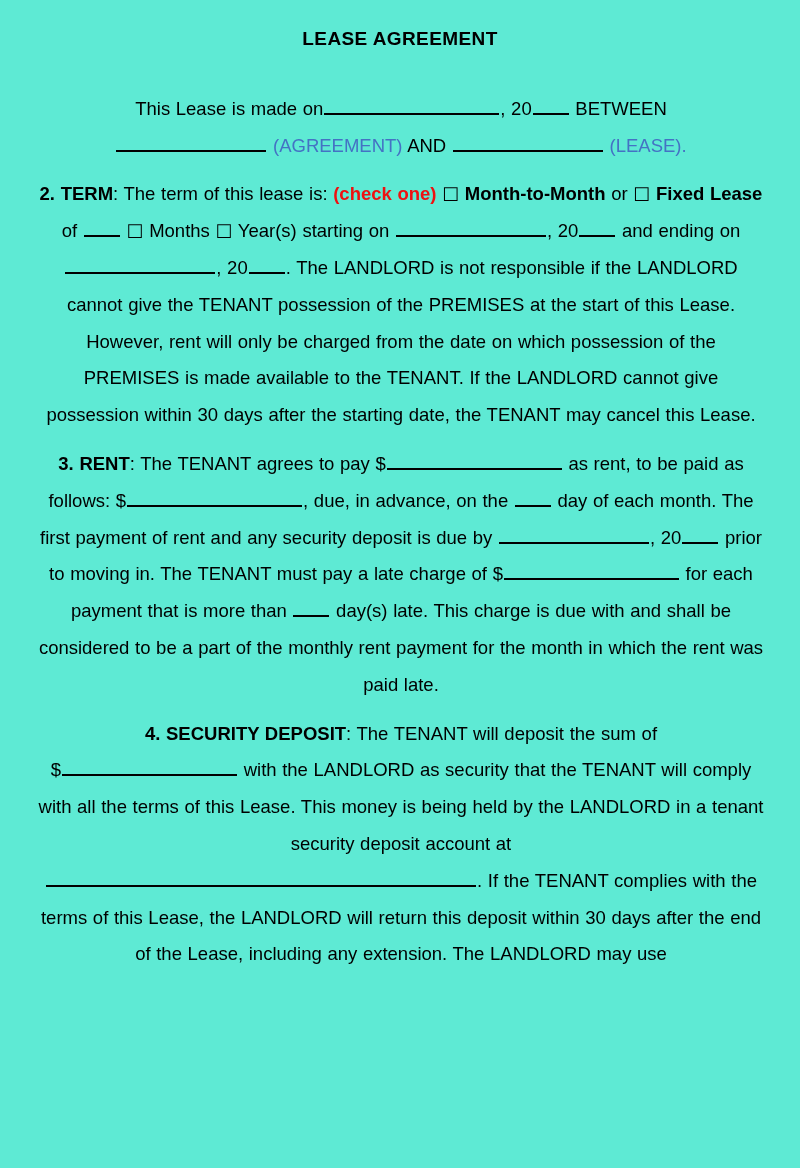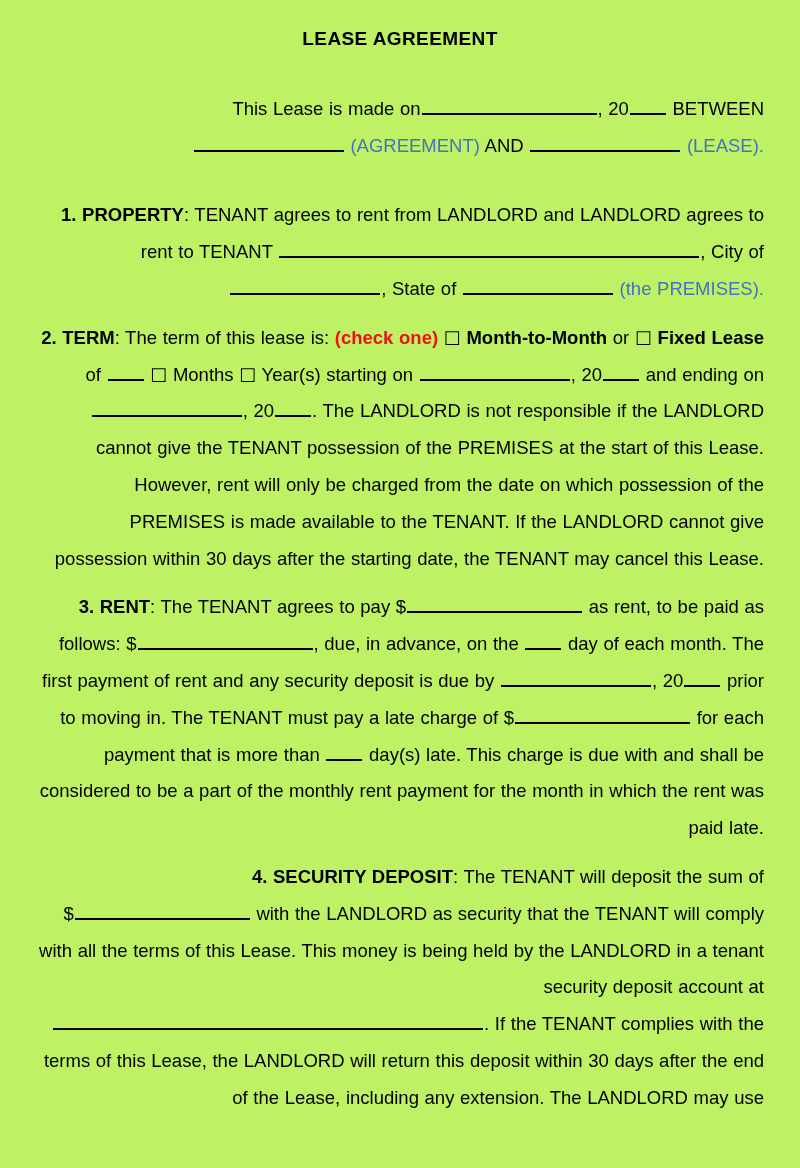--- a/index.html
+++ b/index.html
@@ -11,21 +11,21 @@
     width: 800px;
     height: 1168px;
     font-family: "Liberation Sans", sans-serif;
     color: #000000;
     overflow: hidden;
   }
   .page {
     position: relative;
     width: 800px;
     height: 1168px;
-    background: #bef264;
+    background: #5eead4;
     box-sizing: border-box;
   }
 
   .doc-title {
     text-align: center;
     font-size: 19px;
     font-weight: bold;
     letter-spacing: 0.4px;
     margin: 0;
     padding-top: 28px;
@@ -34,21 +34,21 @@
 
   .body-area {
     padding: 0 36px 0 38px;
     margin-top: 40px;
   }
 
   .para {
     font-size: 18.5px;
     line-height: 36.8px;
     margin: 0;
-    text-align: right;
+    text-align: center;
     word-spacing: 0.5px;
   }
 
   .para.gap-before {
     margin-top: 33px;
   }
   .para.gap-small {
     margin-top: 12px;
   }
 
@@ -81,21 +81,20 @@
 <body>
 
 <div class="page">
 
   <h1 class="doc-title">LEASE AGREEMENT</h1>
 
   <div class="body-area">
 
     <p class="para"><span>This Lease is made on</span><span class="ln ln-m"></span><span>, 20</span><span class="ln ln-xs"></span> <span>BETWEEN</span><br><span class="ln ln-s"></span> <span class="blue">(AGREEMENT)</span> <span>AND</span> <span class="ln ln-s"></span> <span class="blue">(LEASE).</span></p>
 
-    <p class="para gap-before"><b>1. PROPERTY</b><span>:</span> <span>TENANT agrees to rent from LANDLORD and LANDLORD agrees to rent to TENANT</span> <span class="ln ln-xl"></span><span>, City of</span> <span class="ln ln-s"></span><span>, State of</span> <span class="ln ln-s"></span> <span class="blue">(the PREMISES).</span></p>
 
     <p class="para gap-small"><b>2. TERM</b><span>:</span> <span>The term of this lease is:</span> <span class="red bold">(check one)</span> <span class="cbx">☐</span> <b>Month-to-Month</b> <span>or</span> <span class="cbx">☐</span> <b>Fixed Lease</b> <span>of</span> <span class="ln ln-xs"></span> <span class="cbx">☐</span> <span>Months</span> <span class="cbx">☐</span> <span>Year(s)</span> <span>starting on</span> <span class="ln ln-s"></span><span>, 20</span><span class="ln ln-xs"></span> <span>and ending on</span> <span class="ln ln-s"></span><span>, 20</span><span class="ln ln-xs"></span><span>. The LANDLORD is not responsible if the LANDLORD cannot give the TENANT possession of the PREMISES at the start of this Lease. However, rent will only be charged from the date on which possession of the PREMISES is made available to the TENANT. If the LANDLORD cannot give possession within 30 days after the starting date, the TENANT may cancel this Lease.</span></p>
 
     <p class="para gap-small"><b>3. RENT</b><span>:</span> <span>The TENANT agrees to pay $</span><span class="ln ln-m"></span> <span>as rent, to be paid as follows: $</span><span class="ln ln-m"></span><span>, due, in advance, on the</span> <span class="ln ln-xs"></span> <span>day of each month. The first payment of rent and any security deposit is due by</span> <span class="ln ln-s"></span><span>, 20</span><span class="ln ln-xs"></span> <span>prior to moving in. The TENANT must pay a late charge of $</span><span class="ln ln-m"></span> <span>for each payment that is more than</span> <span class="ln ln-xs"></span> <span>day(s) late. This charge is due with and shall be considered to be a part of the monthly rent payment for the month in which the rent was paid late.</span></p>
 
     <p class="para gap-small"><b>4. SECURITY DEPOSIT</b><span>:</span> <span>The TENANT will deposit the sum of</span><br><span>$</span><span class="ln ln-m"></span> <span>with the LANDLORD as security that the TENANT will comply with all the terms of this Lease. This money is being held by the LANDLORD in a tenant security deposit account at</span><br><span class="ln ln-xxl"></span><span>. If the TENANT complies with the terms of this Lease, the LANDLORD will return this deposit within 30 days after the end of the Lease, including any extension. The LANDLORD may use</span></p>
 
   </div>
 </div>
 

